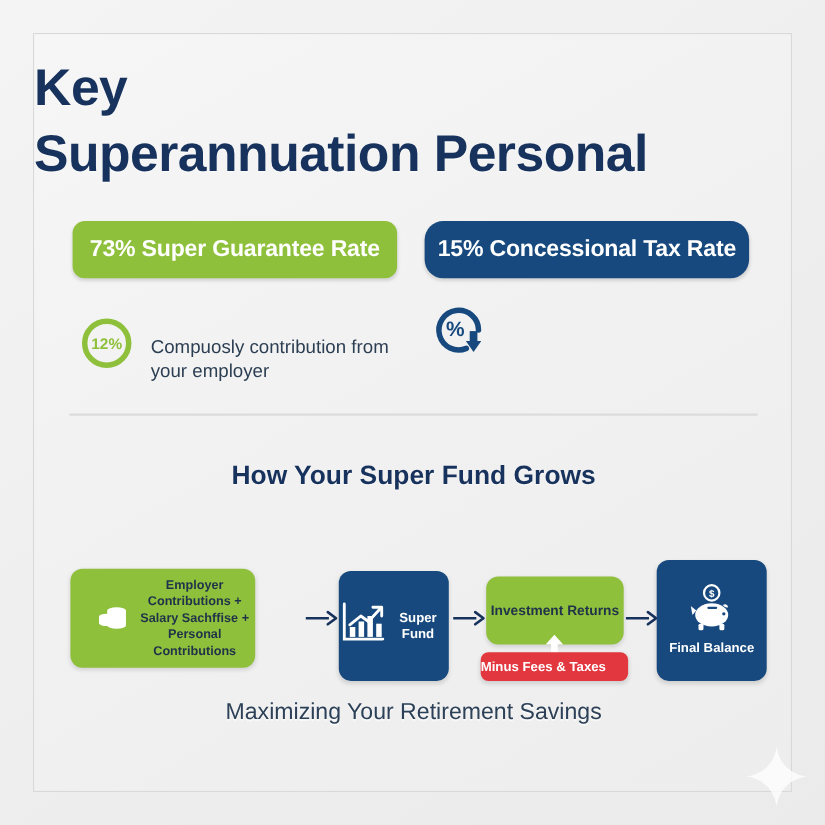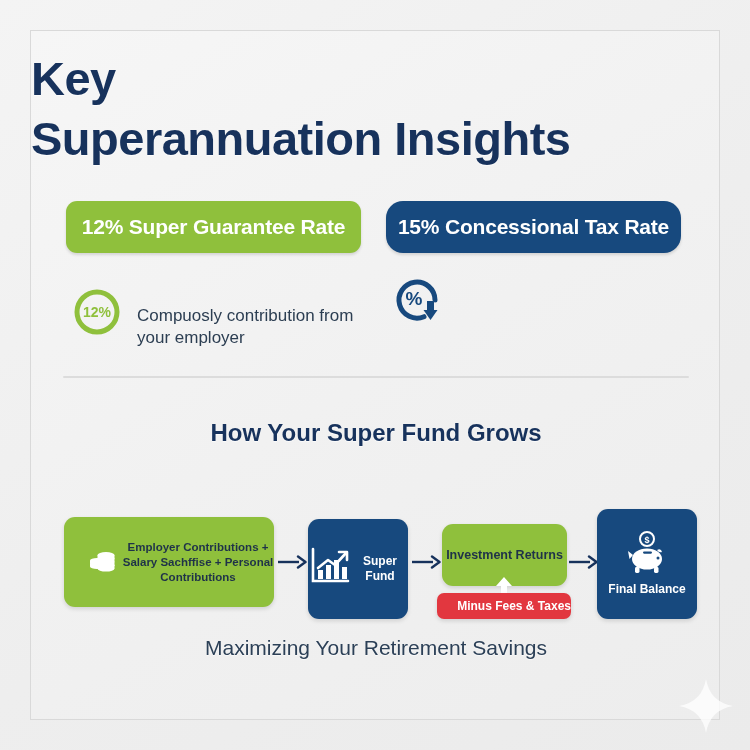--- a/index.html
+++ b/index.html
@@ -127,21 +127,21 @@
     align-items: center;
   }
   .node-label {
     font-weight: bold;
     text-align: center;
     line-height: 15px;
   }
 
   
   #node-contributions {
-    left: 33px; top: 38px; width: 210px; height: 90px;
+    left: 33px; top: 38px; width: 168px; height: 90px;
     background: #8fc03c;
     padding-left: 22px;
   }
   #node-contributions .coin-icon { flex: 0 0 auto; width: 34px; height: 34px; margin-right: 2px; }
   #node-contributions .node-label { color: #1f3249; font-size: 11.5px; flex: 1; }
 
   
   #node-superfund {
     left: 277px; top: 40px; width: 100px; height: 100px;
     background: #17497e;
@@ -155,21 +155,21 @@
     left: 411px; top: 45px; width: 125px; height: 62px;
     background: #8fc03c;
     justify-content: center;
   }
   #node-returns .node-label { color: #1f3249; font-size: 12.5px; }
 
   
   #node-fees {
     left: 406px; top: 114px; width: 134px; height: 26px;
     background: #e2373f;
-    justify-content: flex-end;
+    justify-content: flex-start;
     border-radius: 7px;
   }
   #node-fees .node-label { color: #ffffff; font-size: 12px; }
 
   .fee-arrow {
     position: absolute;
     left: 464px; top: 98px;
     width: 18px; height: 20px;
   }
 
@@ -209,25 +209,25 @@
   }
 </style>
 </head>
 <body>
 
 <div id="stage">
   <div class="card">
 
     <div class="title-block">
       <span>Key</span>
-      <span class="title-line2">Superannuation Insights</span>
+      <span class="title-line2">Superannuation Personal</span>
     </div>
 
     <div class="stat-col left">
-      <div class="pill green">12% Super Guarantee Rate</div>
+      <div class="pill green">73% Super Guarantee Rate</div>
       <div class="stat-row">
         <span class="stat-icon">
           <svg viewBox="0 0 52 52" width="52" height="52">
             <circle cx="26" cy="26" r="20" fill="none" stroke="#8fc03c" stroke-width="5"></circle>
             <text x="26" y="31" text-anchor="middle" font-family="Liberation Sans, sans-serif" font-size="14" font-weight="bold" fill="#8fc03c">12%</text>
           </svg>
         </span>
         <span class="stat-text">Compuosly contribution from your employer</span>
       </div>
     </div>

